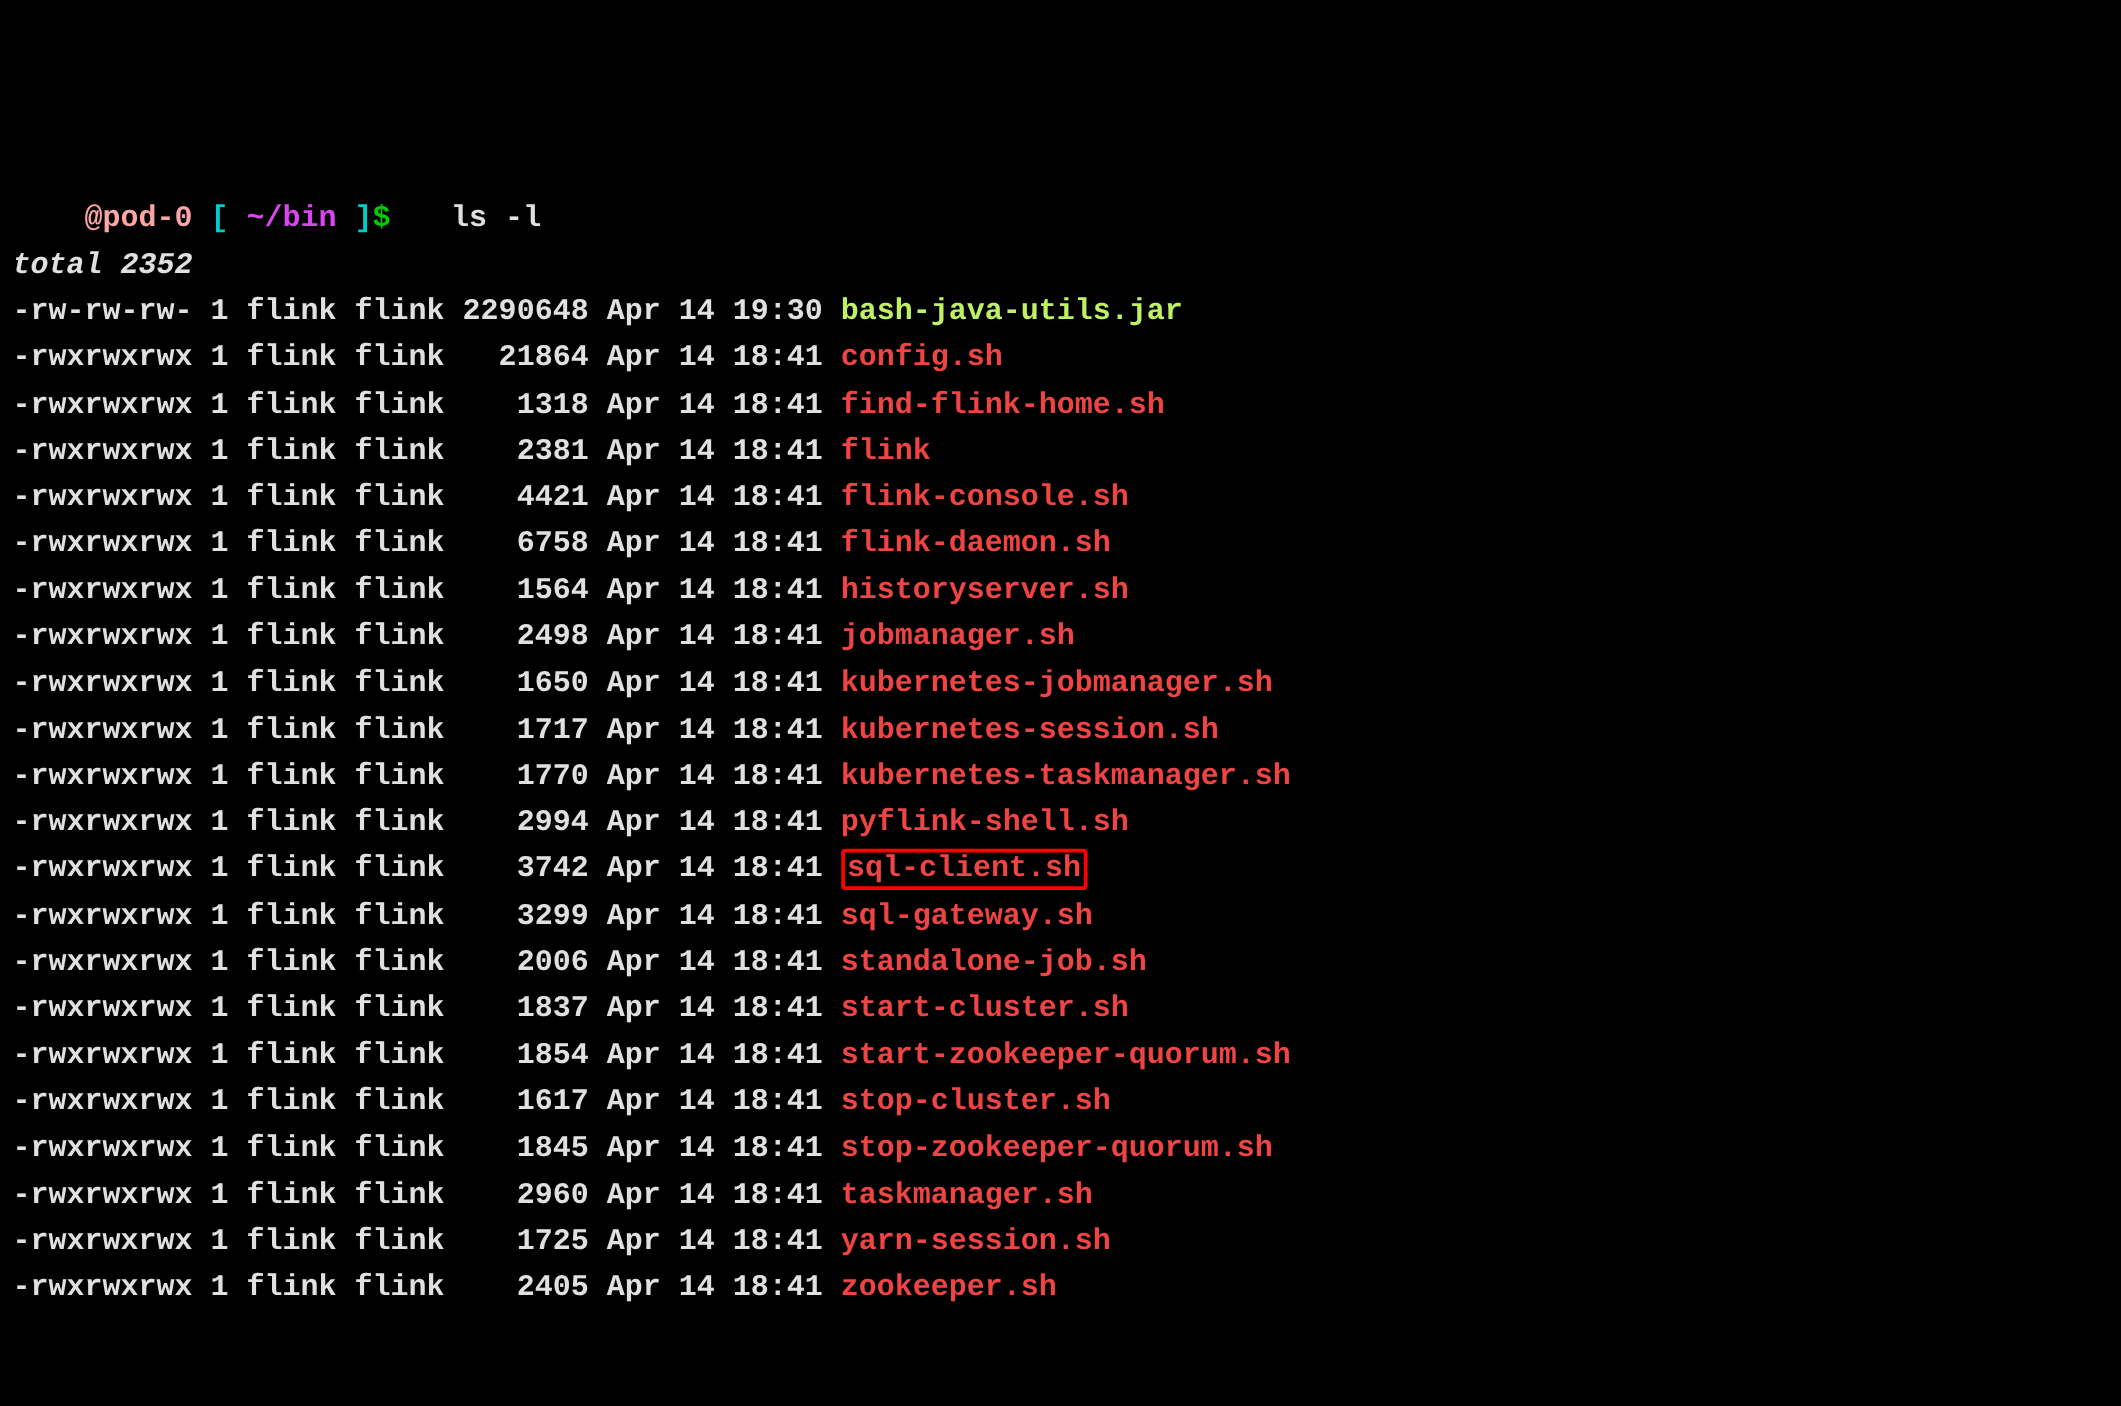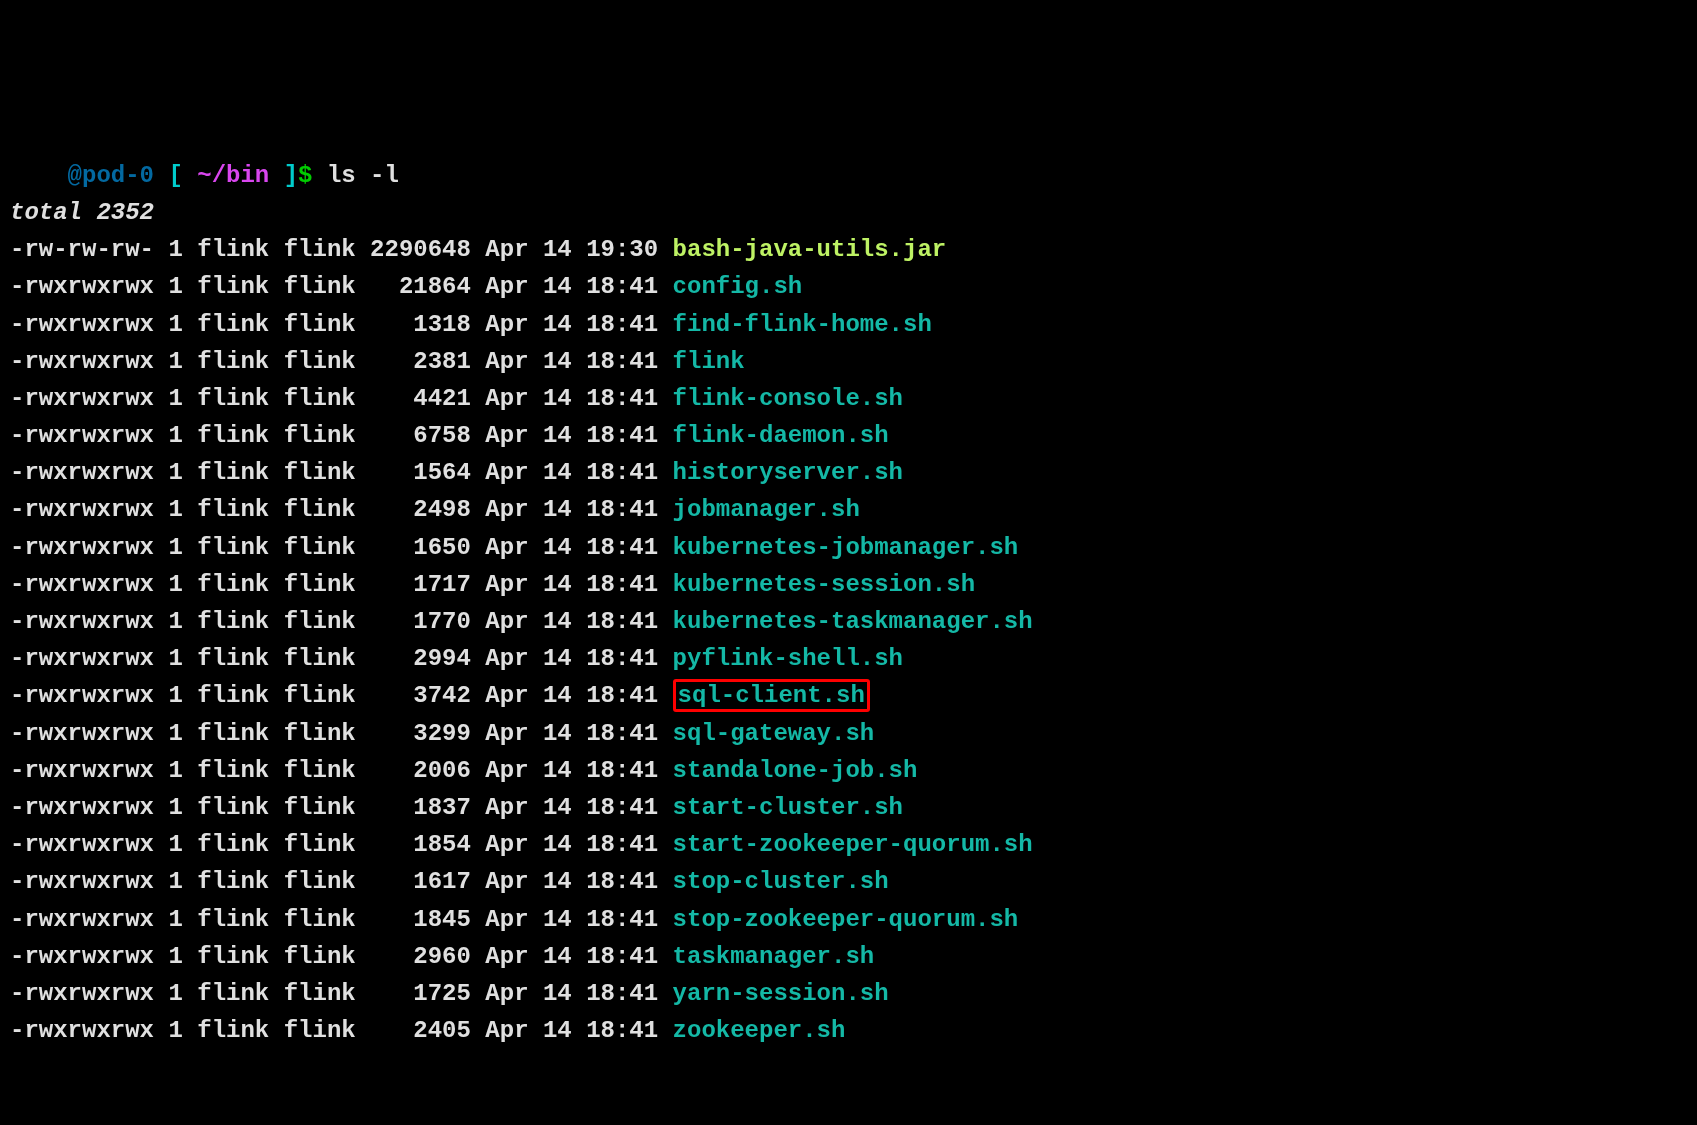--- a/index.html
+++ b/index.html
@@ -12,45 +12,46 @@
       font-family: 'Courier New', Courier, monospace;
       font-size: 24px;
       font-weight: bold;
       color: #e0e0e0;
       padding: 8px 10px;
       line-height: 1.55;
       white-space: pre;
       width: 1697px;
     }
     .prompt-hostname {
-      color: #0369a1;
+      color: #fca5a5;
     }
     .prompt-bracket {
       color: #00cccc;
     }
     .prompt-path {
       color: #d946ef;
     }
     .prompt-dollar {
       color: #00cc00;
     }
     .cmd {
       color: #e0e0e0;
+      margin-left: 34px;
     }
     .row {
       display: block;
     }
     .perms, .links, .owner, .group, .size, .date, .time {
       color: #e0e0e0;
     }
     .fname-file {
       color: #bef264;
     }
     .fname-exec {
-      color: #14b8a6;
+      color: #ef4444;
     }
     .highlighted {
       border: 3px solid #ff0000;
       border-radius: 3px;
       padding: 0 2px;
       margin-top: 20px;
     }
     .total-line {
       color: #e0e0e0;
       font-style: italic;

